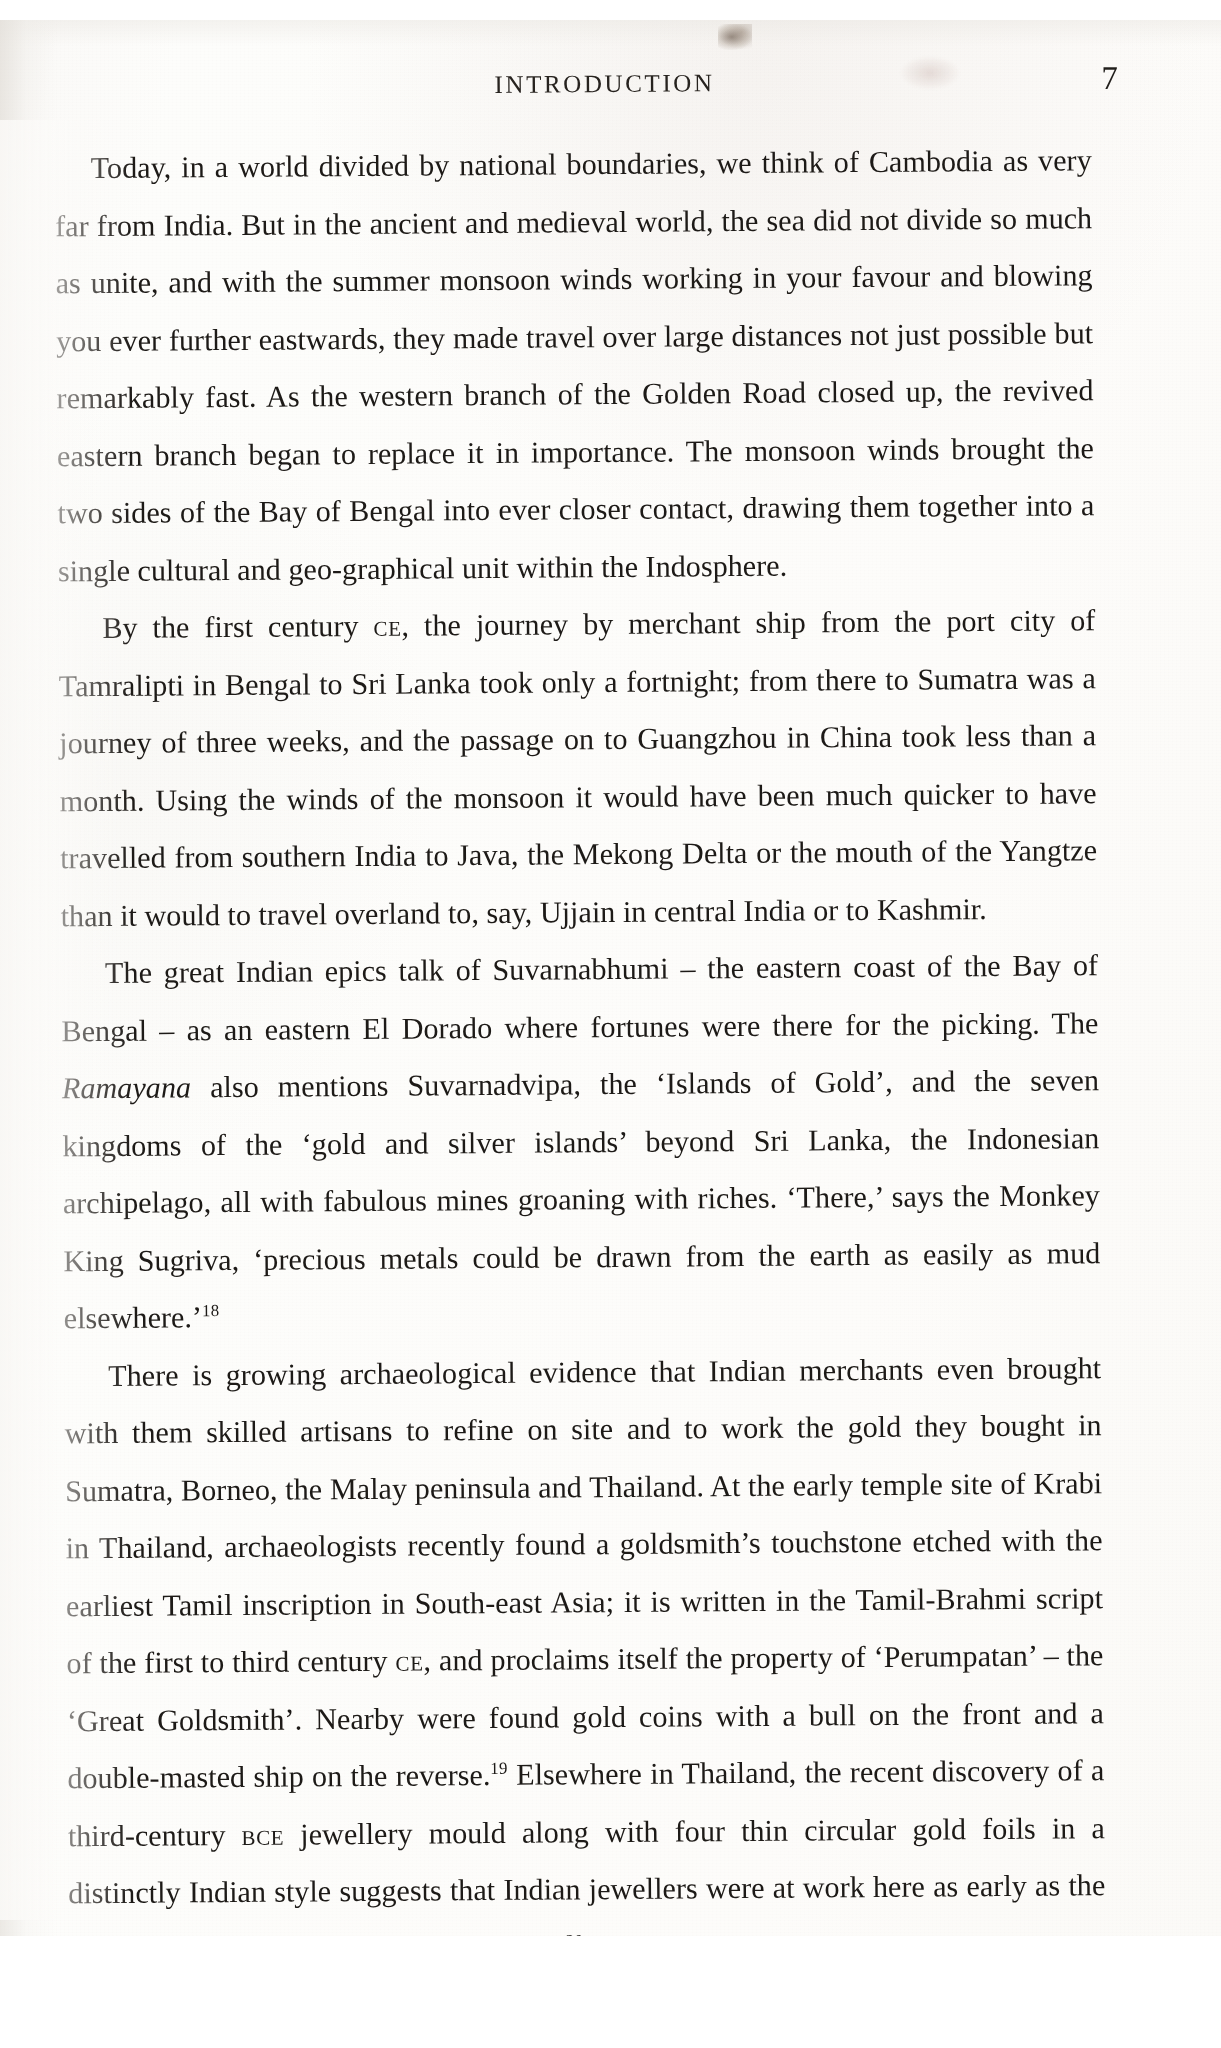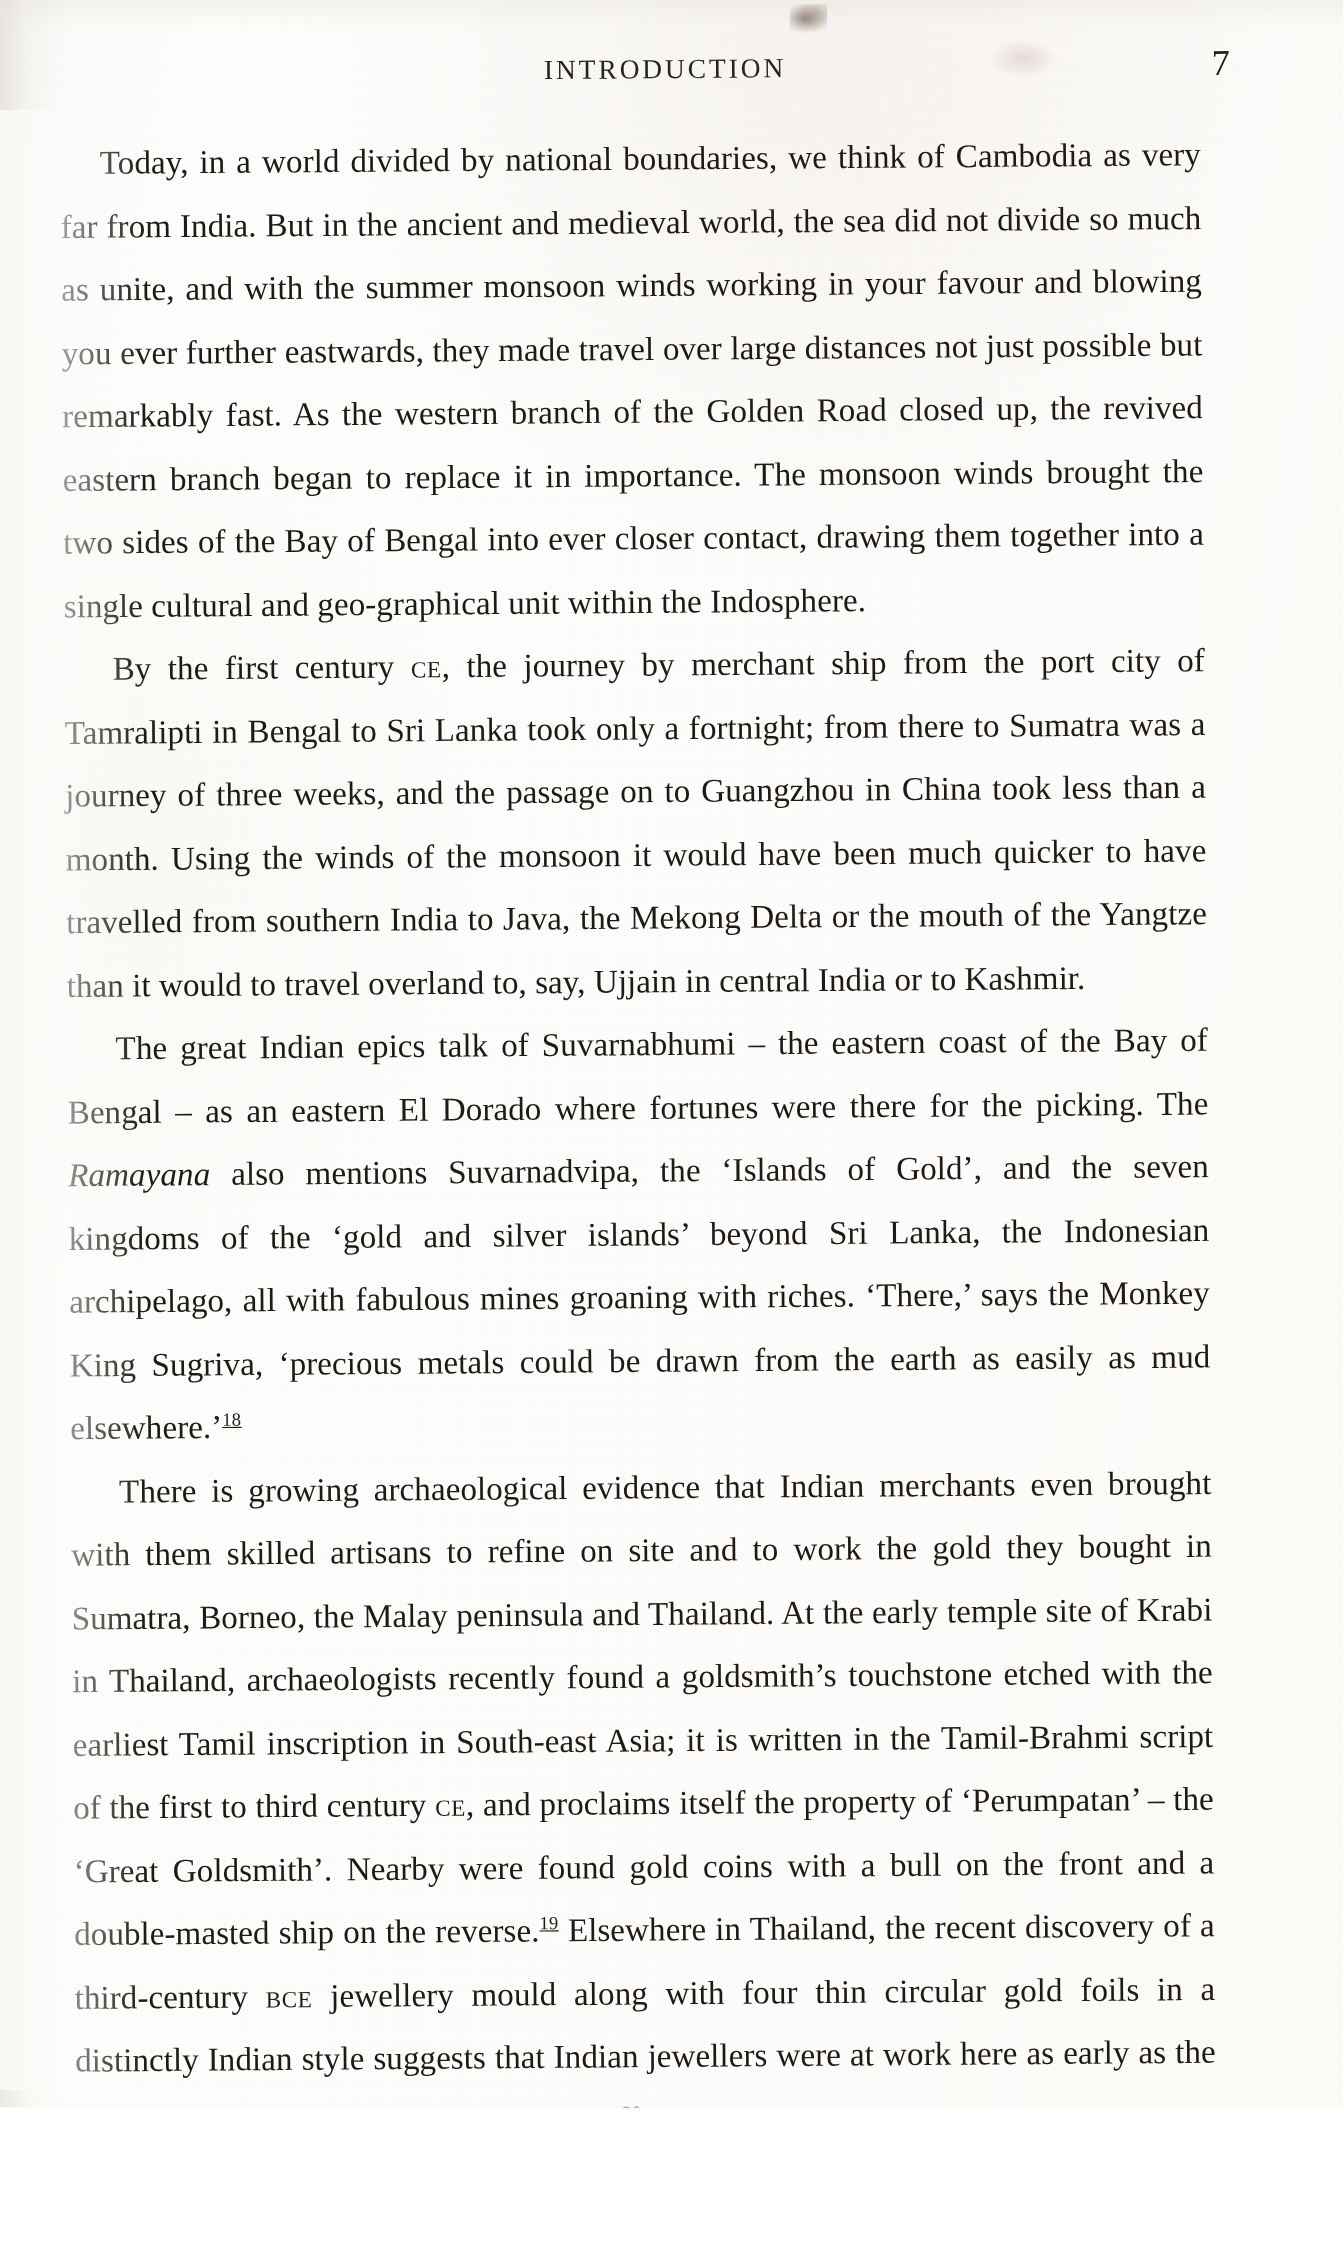--- a/index.html
+++ b/index.html
@@ -16,20 +16,21 @@
 
   .page {
     position: relative;
     width: 1221px;
     height: 1916px;
     background:
       radial-gradient(ellipse 60% 40% at 62% 2%, rgba(196,178,170,0.13) 0%, rgba(255,255,255,0) 62%),
       radial-gradient(ellipse 40% 30% at 8% 40%, rgba(214,208,200,0.10) 0%, rgba(255,255,255,0) 70%),
       linear-gradient(100deg, #f3f1ee 0px, #fbfaf8 60px, #fdfdfb 180px, #fdfcfa 70%, #fbfaf7 100%);
     overflow: hidden;
+    margin-top: 20px;
   }
 
   
   .grain {
     position: absolute;
     inset: 0;
     pointer-events: none;
     background-image:
       repeating-linear-gradient(0deg, rgba(120,110,100,0.020) 0px, rgba(120,110,100,0.020) 1px, rgba(255,255,255,0) 1px, rgba(255,255,255,0) 3px),
       repeating-linear-gradient(90deg, rgba(120,110,100,0.013) 0px, rgba(120,110,100,0.013) 1px, rgba(255,255,255,0) 1px, rgba(255,255,255,0) 4px);
@@ -134,21 +135,20 @@
     font-variant: small-caps;
     text-transform: lowercase;
     letter-spacing: 0.6px;
   }
   .it { font-style: italic; }
   .fn {
     font-size: 0.56em;
     vertical-align: super;
     line-height: 0;
     letter-spacing: 0.3px;
-    text-decoration: underline;
   }
 </style>
 </head>
 <body>
 
 <div class="page">
 
   <div class="grain"></div>
   <div class="edge-fade-top"></div>
   <div class="edge-fade-left"></div>

